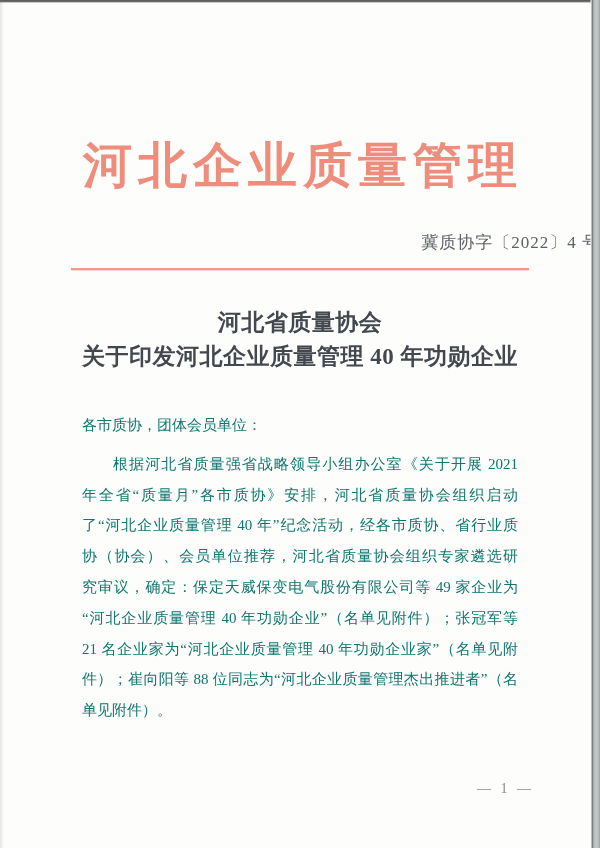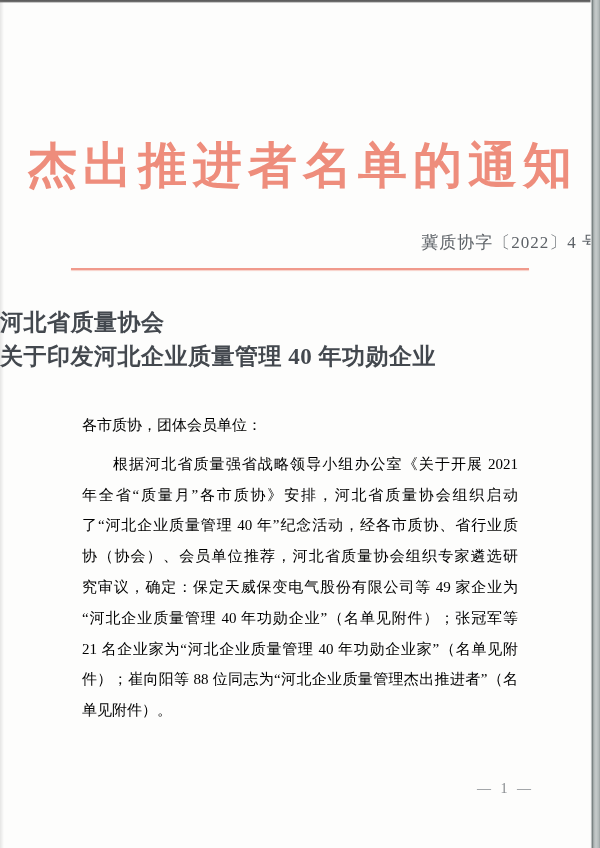--- a/index.html
+++ b/index.html
@@ -53,31 +53,32 @@
   }
   .red-divider {
     margin: 14px auto 0 auto;
     width: 458px;
     height: 2px;
     background: #f09a8c;
     box-shadow: 0 1px 1px rgba(240,154,140,0.45);
   }
   .doc-title {
     margin-top: 36px;
+    text-align: center;
     font-size: 23px;
     line-height: 34px;
     font-weight: bold;
     color: #43484e;
     letter-spacing: 0.5px;
   }
   .body-text {
     margin-top: 36px;
     padding: 0 82px;
     font-size: 15px;
-    color: #000000;
+    color: #0f766e;
   }
   .bl {
     height: 30.8px;
     line-height: 30.8px;
     white-space: nowrap;
   }
   .bl.just {
     text-align: justify;
     text-align-last: justify;
     text-justify: inter-character;
@@ -97,21 +98,21 @@
   }
 </style>
 </head>
 <body>
 
 <div class="page">
   <div class="edge-top"></div>
   <div class="edge-left"></div>
   <div class="edge-right"></div>
 
-  <div class="org-title">杰出推进者名单的通知</div>
+  <div class="org-title">河北企业质量管理</div>
 
   <div class="doc-number">冀质协字〔2022〕4 号</div>
 
   <div class="red-divider"></div>
 
   <div class="doc-title">
     <div>河北省质量协会</div>
     <div>关于印发河北企业质量管理 40 年功勋企业</div>
   </div>
 

